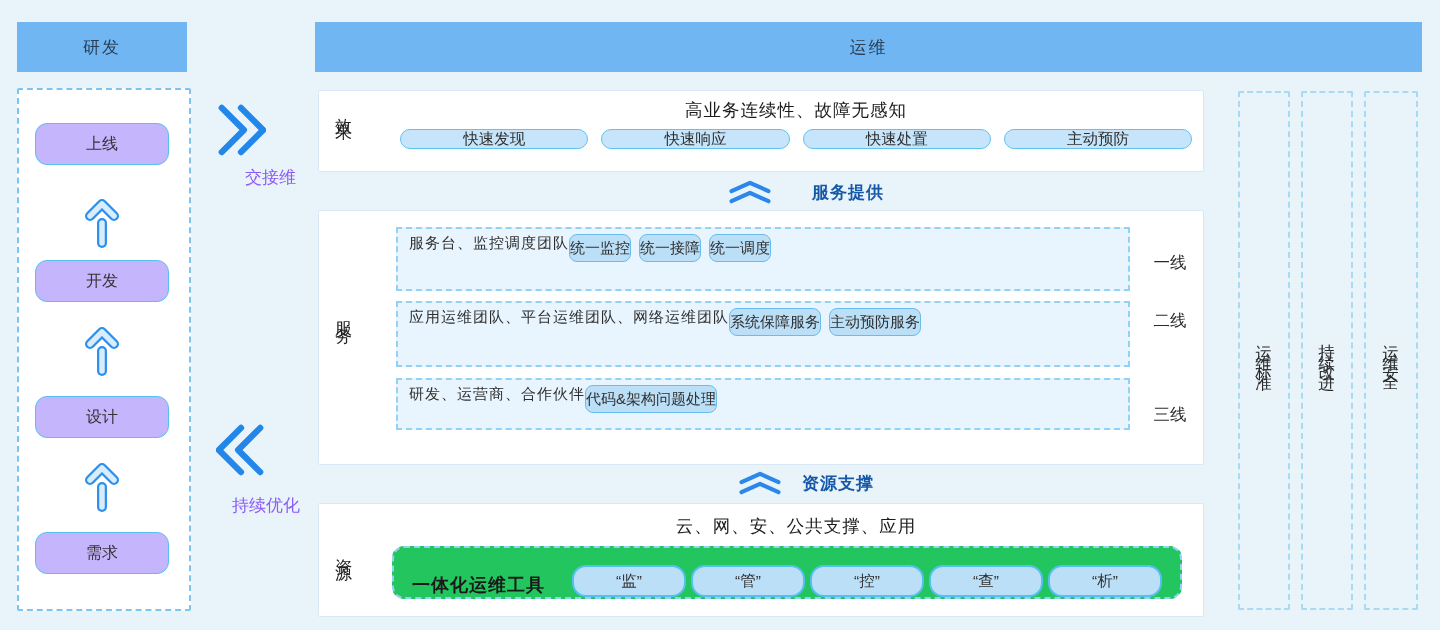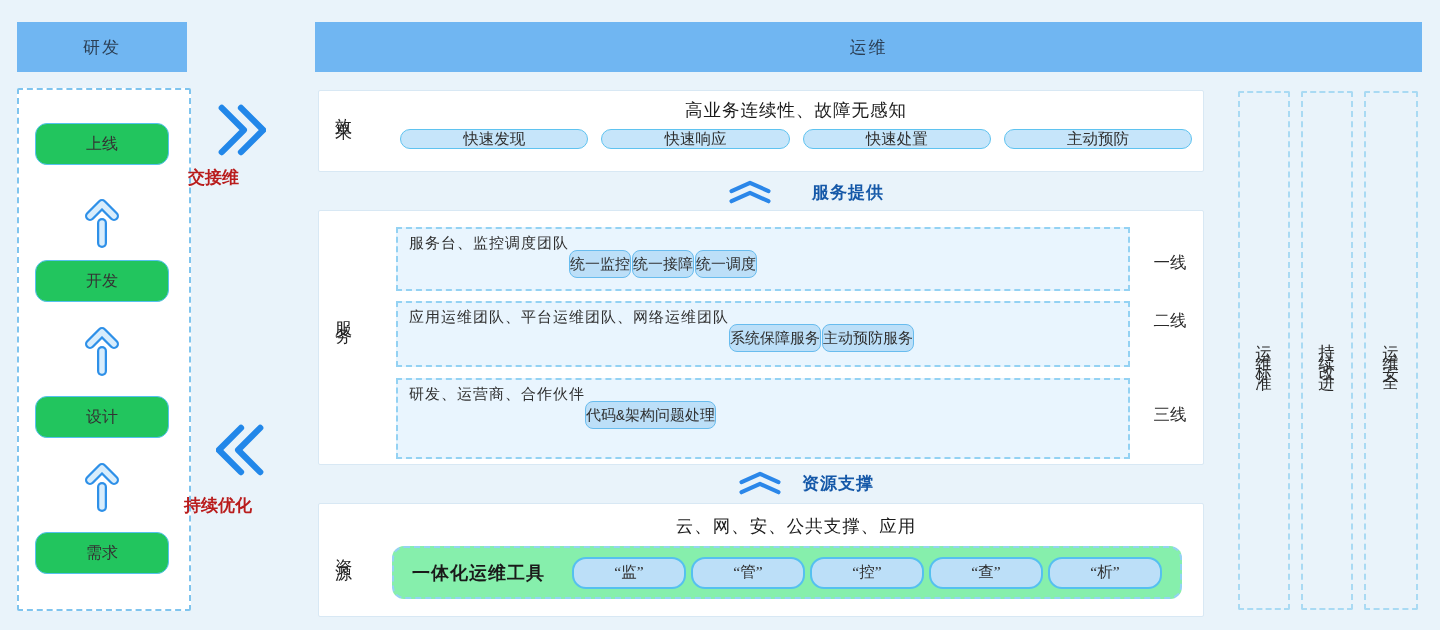--- a/index.html
+++ b/index.html
@@ -10,26 +10,26 @@
 
   
   .hdr{background:#70B6F2;color:#2B3F55;font-size:17px;display:flex;align-items:center;
        justify-content:center;letter-spacing:2px;}
 
   
   .panel{background:#FFFFFF;border:1px solid #D8E8F4;border-radius:2px;}
 
   
   .dev-dash{background:#FFFFFF;border:2px dashed #7FC4EE;border-radius:2px;}
-  .stage-box{width:134px;height:42px;background:#22c55e;border:1.5px solid #56C1EF;
+  .stage-box{width:134px;height:42px;background:#c4b5fd;border:1.5px solid #56C1EF;
              border-radius:12px;display:flex;align-items:center;justify-content:center;
              font-size:16px;color:#333;box-sizing:border-box;}
 
   
-  .flow-label{font-size:17px;font-weight:bold;color:#b91c1c;text-align:left;}
+  .flow-label{font-size:17px;font-weight:normal;color:#8b5cf6;text-align:right;}
   .provide-row{display:flex;align-items:center;justify-content:center;gap:20px;box-sizing:border-box;}
   .provide-label{font-size:17px;font-weight:bold;color:#1558A8;letter-spacing:1px;}
 
   
   .pill-row{display:flex;gap:13px;}
   .pill{flex:1;height:20px;background:#C6E5FA;border:1.5px solid #5FC3F0;border-radius:16px;
         display:flex;align-items:center;justify-content:center;font-size:15.5px;color:#2F2F2F;
         box-sizing:border-box;}
 
   .big-title{font-size:17.5px;font-weight:normal;color:#1A1A1A;text-align:center;letter-spacing:1px;}
@@ -37,29 +37,29 @@
   
   .vlabel{writing-mode:vertical-lr;text-orientation:upright;font-size:17px;color:#222;
           letter-spacing:6px;line-height:22px;}
   .pillar-text{writing-mode:vertical-lr;text-orientation:upright;font-size:16.5px;color:#2A2A2A;
           letter-spacing:10px;line-height:20px;}
 
   
   .tier{background:#E9F5FE;border:2px dashed #94D2F3;border-radius:0;box-sizing:border-box;
         display:flex;padding:5px 11px 0 11px;}
   .tier-title{font-size:15px;color:#2F2F2F;text-align:center;letter-spacing:1px;}
-  .tier-btn-row{display:flex;gap:1px;margin-top:16px;font-family:Liberation Mono, monospace;}
+  .tier-btn-row{display:flex;gap:8px;margin-top:0;}
   .tier-btn{flex:1;height:28px;background:#BCDFF8;border:1.5px solid #68BCEE;border-radius:8px;
         display:flex;align-items:center;justify-content:center;font-size:15px;color:#2F2F2F;
         box-sizing:border-box;}
   .line-label{font-size:16.5px;color:#2A2A2A;text-align:center;}
 
   
-  .tools-box{background:#86efac;border:2px dashed #94D2F3;border-radius:12px;box-sizing:border-box;
-        display:flex;align-items:center;justify-content:space-between;padding:0 18px;font-family:Liberation Serif, serif;}
+  .tools-box{background:#22c55e;border:2px dashed #94D2F3;border-radius:12px;box-sizing:border-box;
+        display:flex;align-items:flex-end;justify-content:space-between;padding:0 18px;}
   .tool-label{font-size:18px;font-weight:bold;color:#1A1A1A;letter-spacing:1px;}
   .tool-btn-row{display:flex;gap:5px;}
   .tool-btn{width:114px;height:32px;background:#BCDFF8;border:2px solid #55C0EF;border-radius:14px;
         display:flex;align-items:center;justify-content:center;font-size:15.5px;color:#2F2F2F;
         box-sizing:border-box;}
 
   
   .pillar{border:2px dashed #A9DAF3;border-radius:2px;display:flex;align-items:center;
         justify-content:center;box-sizing:border-box;}
 </style>
@@ -173,21 +173,21 @@
       <div class="tier-btn">
         <span>系统保障服务</span>
       </div>
       <div class="tier-btn">
         <span>主动预防服务</span>
       </div>
     </div>
   </div>
   <div class="abs line-label" style="left:1146px;top:310px;width:48px;">二线</div>
 
-  <div class="abs tier" style="left:396px;top:378px;width:734px;height:81px;">
+  <div class="abs tier" style="left:396px;top:378px;width:734px;height:52px;">
     <div class="tier-title">研发、运营商、合作伙伴</div>
     <div class="tier-btn-row">
       <div class="tier-btn">
         <span>代码&amp;架构问题处理</span>
       </div>
     </div>
   </div>
   <div class="abs line-label" style="left:1146px;top:404px;width:48px;">三线</div>
 
   <div class="abs provide-row" style="left:318px;top:469px;width:884px;height:28px;padding-left:92px;">

